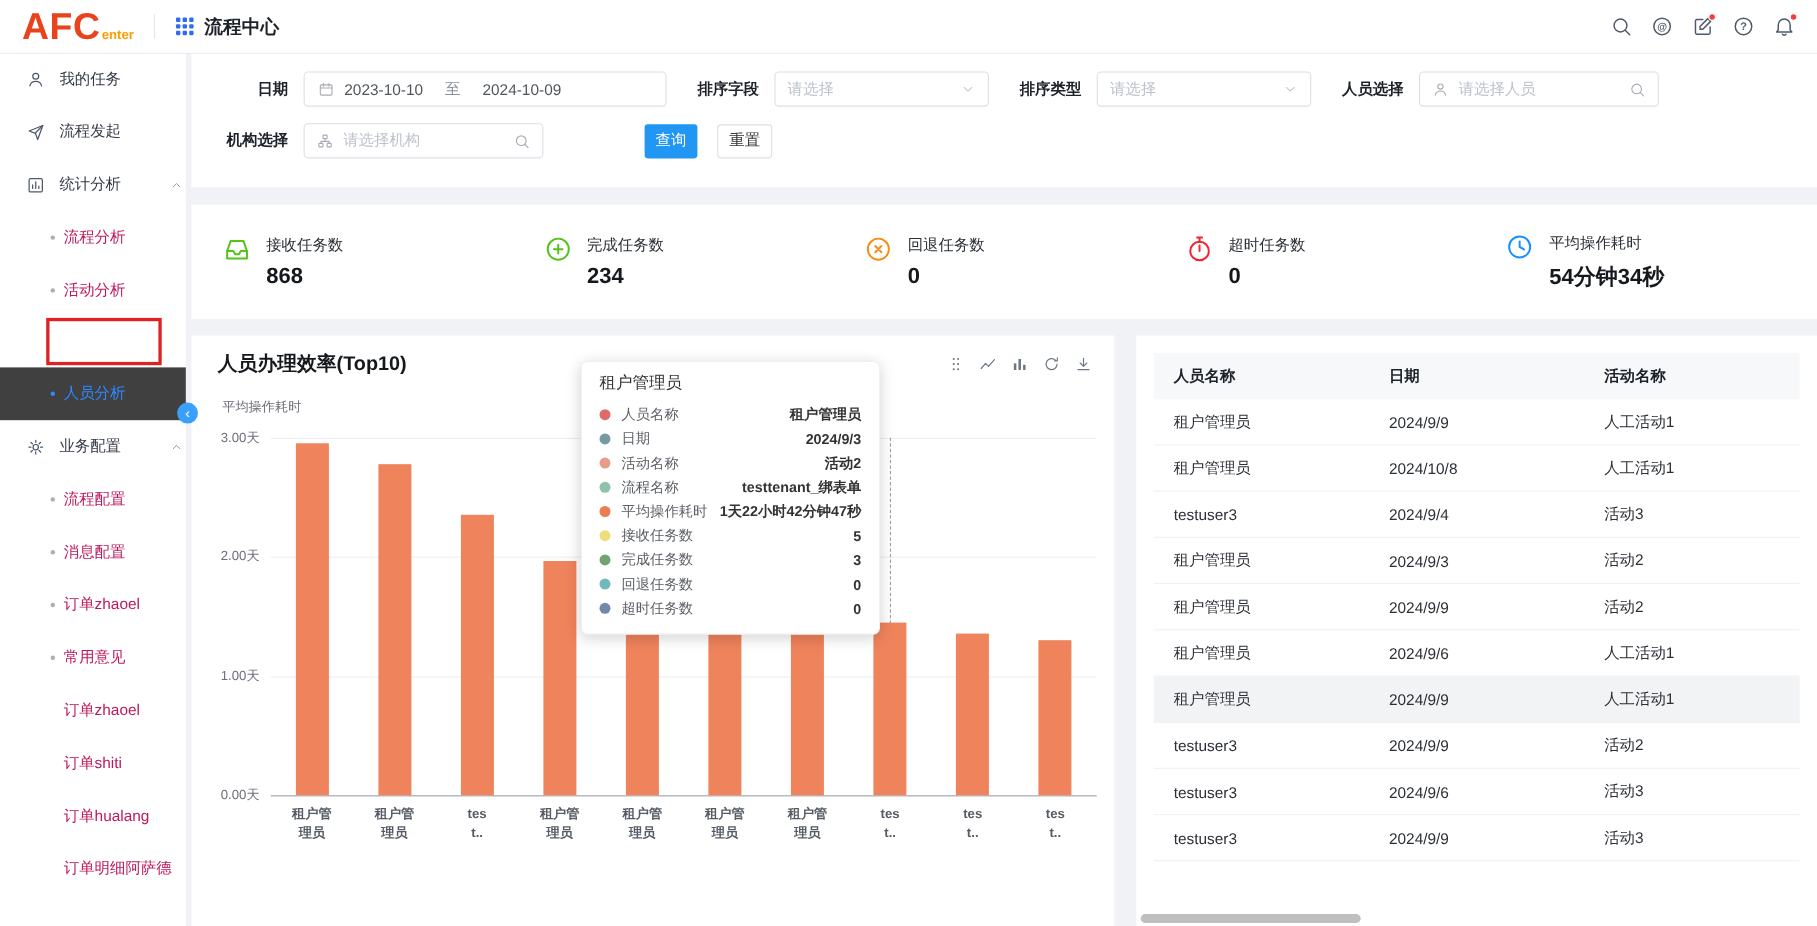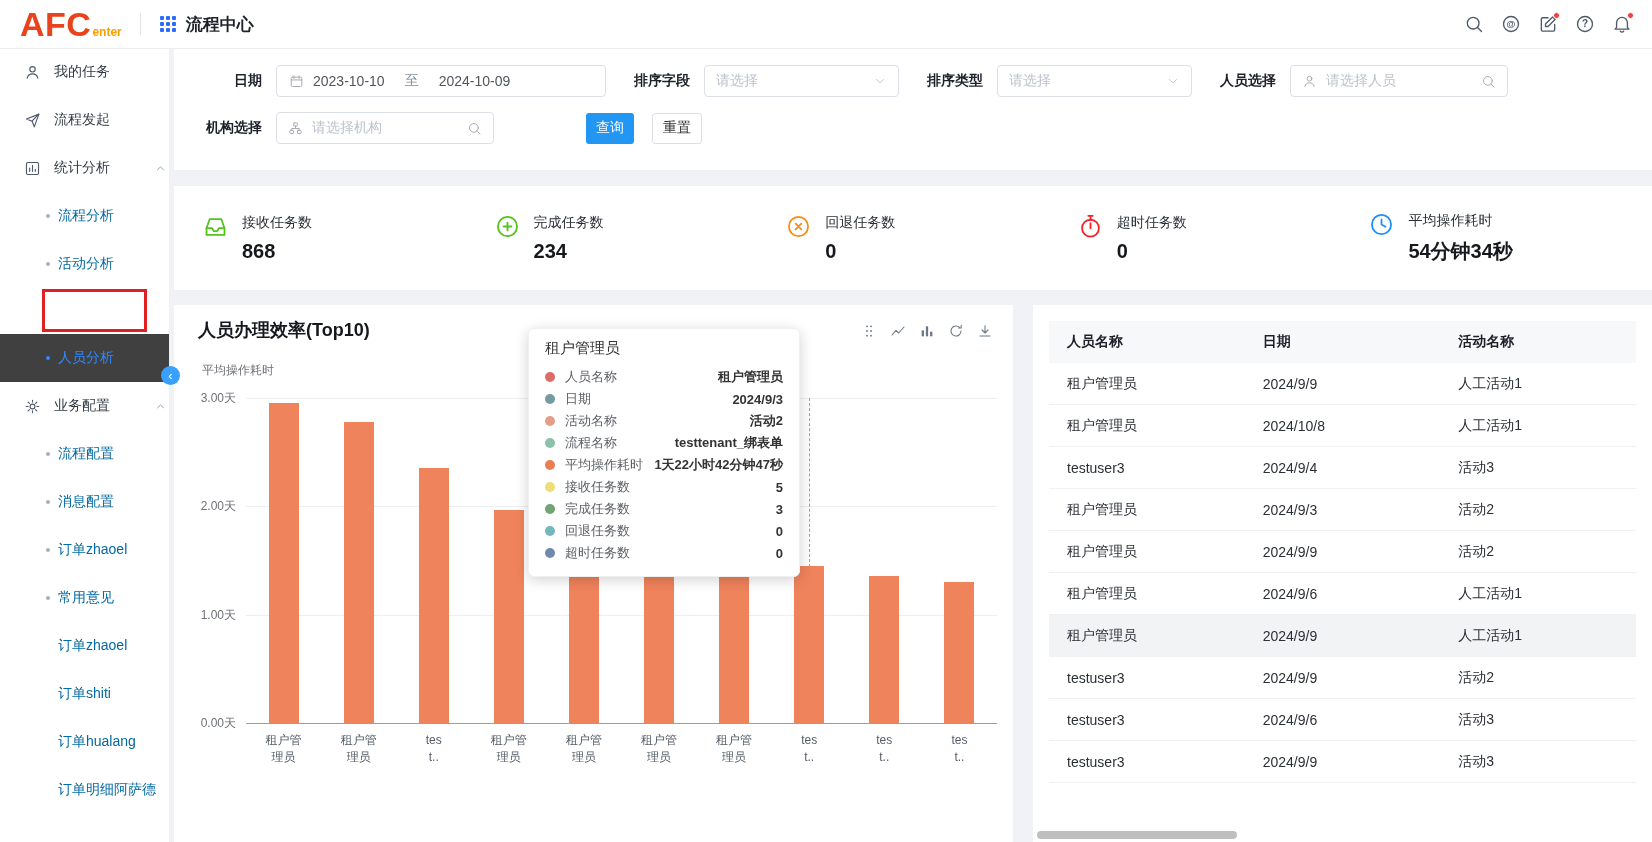--- a/index.html
+++ b/index.html
@@ -15,21 +15,21 @@
 .header-divider{width:1px;height:22px;background:#e5e6eb;margin:0 18px;}
 .app-grid-icon{width:18px;height:18px;margin-right:9px;color:#2e6cf6;}
 .app-title{font-size:17px;font-weight:700;color:#1d2129;}
 .header-right{margin-left:auto;display:flex;align-items:center;gap:17px;}
 .hicon{width:20px;height:20px;color:#4e5969;position:relative;cursor:pointer;}
 .hicon .badge{position:absolute;top:-2px;right:-2px;width:7px;height:7px;border-radius:50%;background:#f53f3f;border:1px solid #fff;}
 .hicon svg text{stroke:none;fill:#4e5969;font-weight:bold;font-family:inherit;}
 
 .sidebar{position:absolute;top:48px;left:0;bottom:0;width:170px;background:#fff;border-right:1px solid #f0f0f0;z-index:10;overflow:hidden;}
 .side-item{height:48px;display:flex;align-items:center;padding:0 2px 0 24px;cursor:pointer;position:relative;color:#333a45;}
-.side-item.sub{padding-left:58px;color:#0369a1;}
+.side-item.sub{padding-left:58px;color:#be185d;}
 .side-item .s-icon{width:17px;height:17px;margin-right:13px;color:#4e5969;flex:none;}
 .side-item .chev{width:13px;height:13px;margin-left:auto;color:#86909c;flex:none;}
 .side-item .bullet{position:absolute;left:46px;width:4px;height:4px;border-radius:50%;background:#a9aeb8;}
 .side-item.active{background:#404040;color:#2f88ff;margin-top:46px;}
 .side-item.active .bullet{background:#2f88ff;}
 .annotation-box{position:absolute;left:42px;top:241px;width:105px;height:43px;border:3px solid #e02121;z-index:15;pointer-events:none;}
 .collapse-toggle{position:absolute;left:161px;top:366px;width:19px;height:19px;border-radius:50%;background:#3aa0ff;color:#fff;z-index:45;display:flex;align-items:center;justify-content:center;font-size:13px;line-height:1;cursor:pointer;}
 
 .main{position:absolute;left:170px;top:48px;right:0;bottom:0;padding-left:4px;display:flex;flex-direction:column;overflow:hidden;}
 .card{background:#fff;}
@@ -65,21 +65,21 @@
 .tb-icon{width:16px;height:16px;cursor:pointer;}
 .y-axis-name{position:absolute;top:57px;left:28px;font-size:12px;color:#6e7079;}
 .plot{position:absolute;left:72px;right:16px;top:93px;height:325px;}
 .gridline{position:absolute;left:0;right:0;height:1px;background:#eceef1;}
 .gridline.axis{background:#98a1ab;}
 .y-tick{position:absolute;right:calc(100% + 10px);transform:translateY(-50%);font-size:12px;color:#6e7079;white-space:nowrap;}
 .bars{position:absolute;left:0;right:0;top:0;bottom:0;display:flex;align-items:flex-end;z-index:2;}
 .bar-slot{flex:1;display:flex;justify-content:center;align-items:flex-end;height:100%;}
 .bar{width:30px;}
 .pointer-line{position:absolute;top:0;bottom:0;border-left:1px dashed #9aa2ab;z-index:1;}
-.x-labels{position:absolute;top:calc(100% + 9px);left:0;right:0;display:flex;}
+.x-labels{position:absolute;top:calc(100% + 9px);left:0;right:0;display:flex;font-weight:bold;}
 .x-label{flex:1;text-align:center;font-size:12px;color:#555c66;white-space:pre-line;line-height:1.4;}
 
 .tooltip{position:absolute;left:354px;top:23px;width:272px;background:#fff;border:1px solid #f0f0f0;border-radius:6px;box-shadow:0 3px 14px rgba(0,0,0,.18);padding:10px 16px 12px;z-index:6;}
 .tt-title{font-size:15px;color:#333;margin-bottom:8px;}
 .tt-row{display:flex;align-items:center;height:22px;font-size:13px;color:#5c6066;}
 .tt-dot{width:10px;height:10px;border-radius:50%;margin-right:10px;flex:none;}
 .tt-value{margin-left:auto;font-weight:700;color:#333;white-space:nowrap;padding-left:10px;}
 
 .table-header{display:flex;height:42px;align-items:center;background:#f7f8fa;font-weight:700;color:#1d2129;}
 .t-row{display:flex;height:42px;align-items:center;border-bottom:1px solid #f0f1f3;color:#2b2f36;cursor:pointer;}

